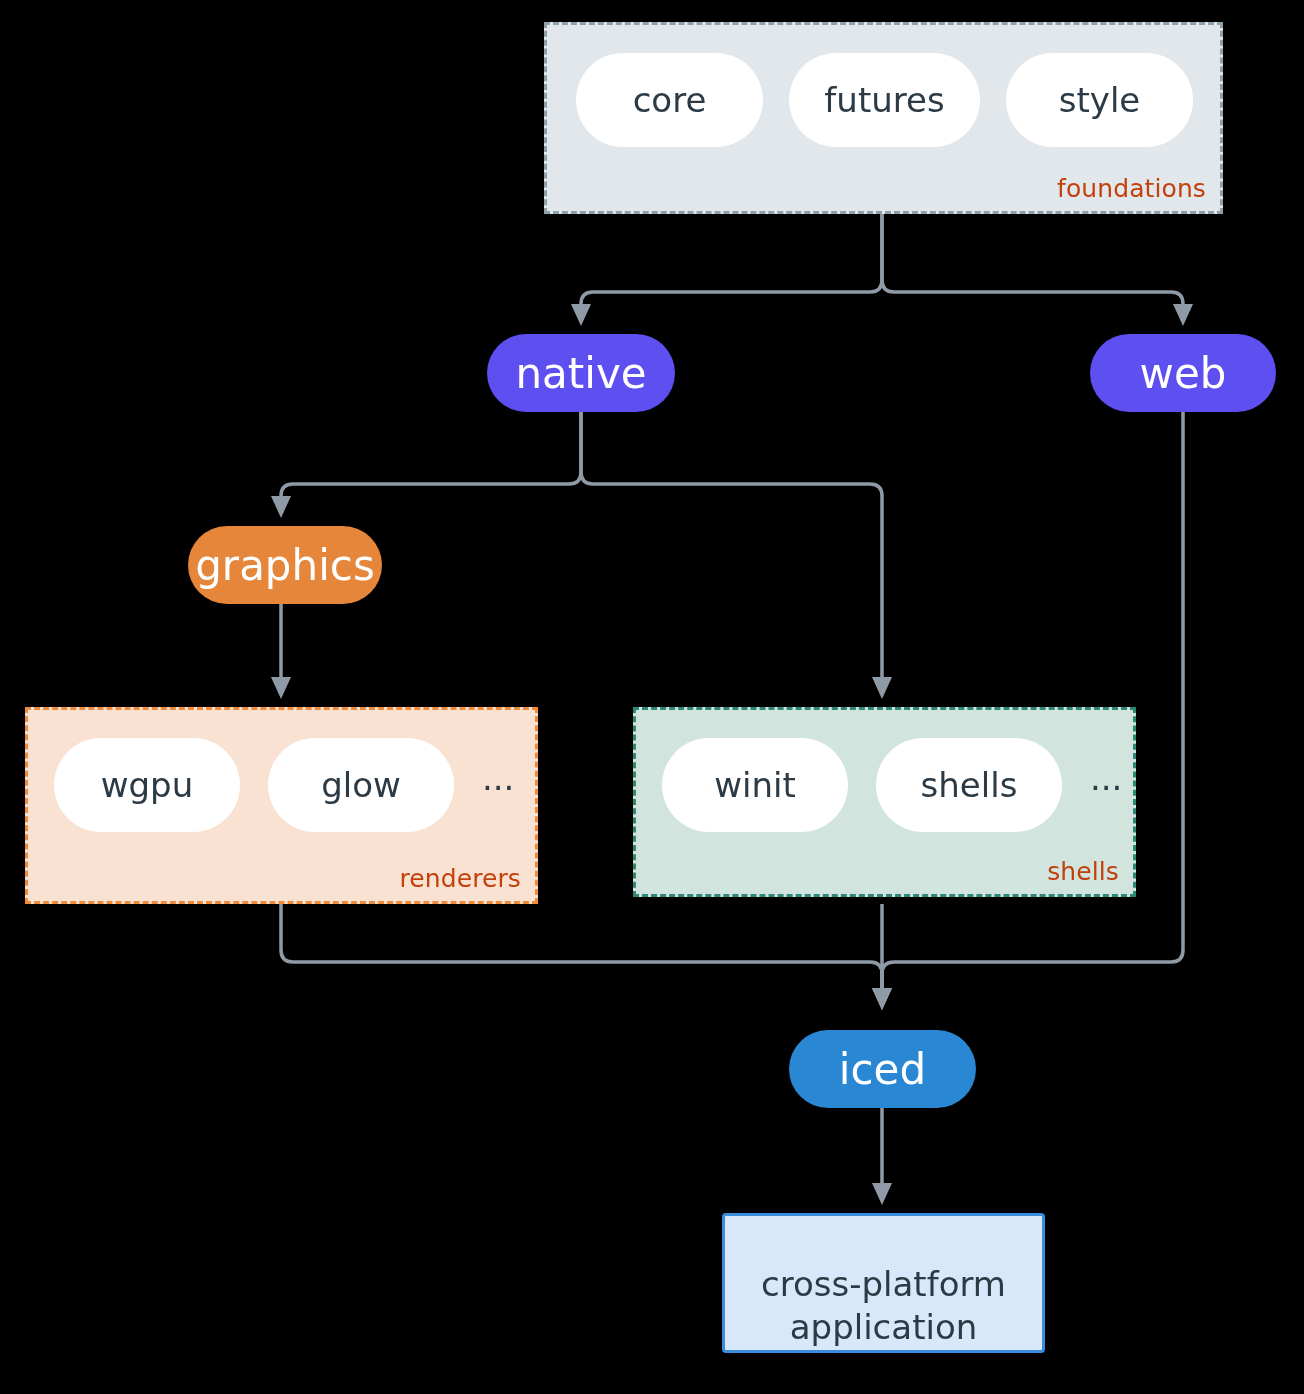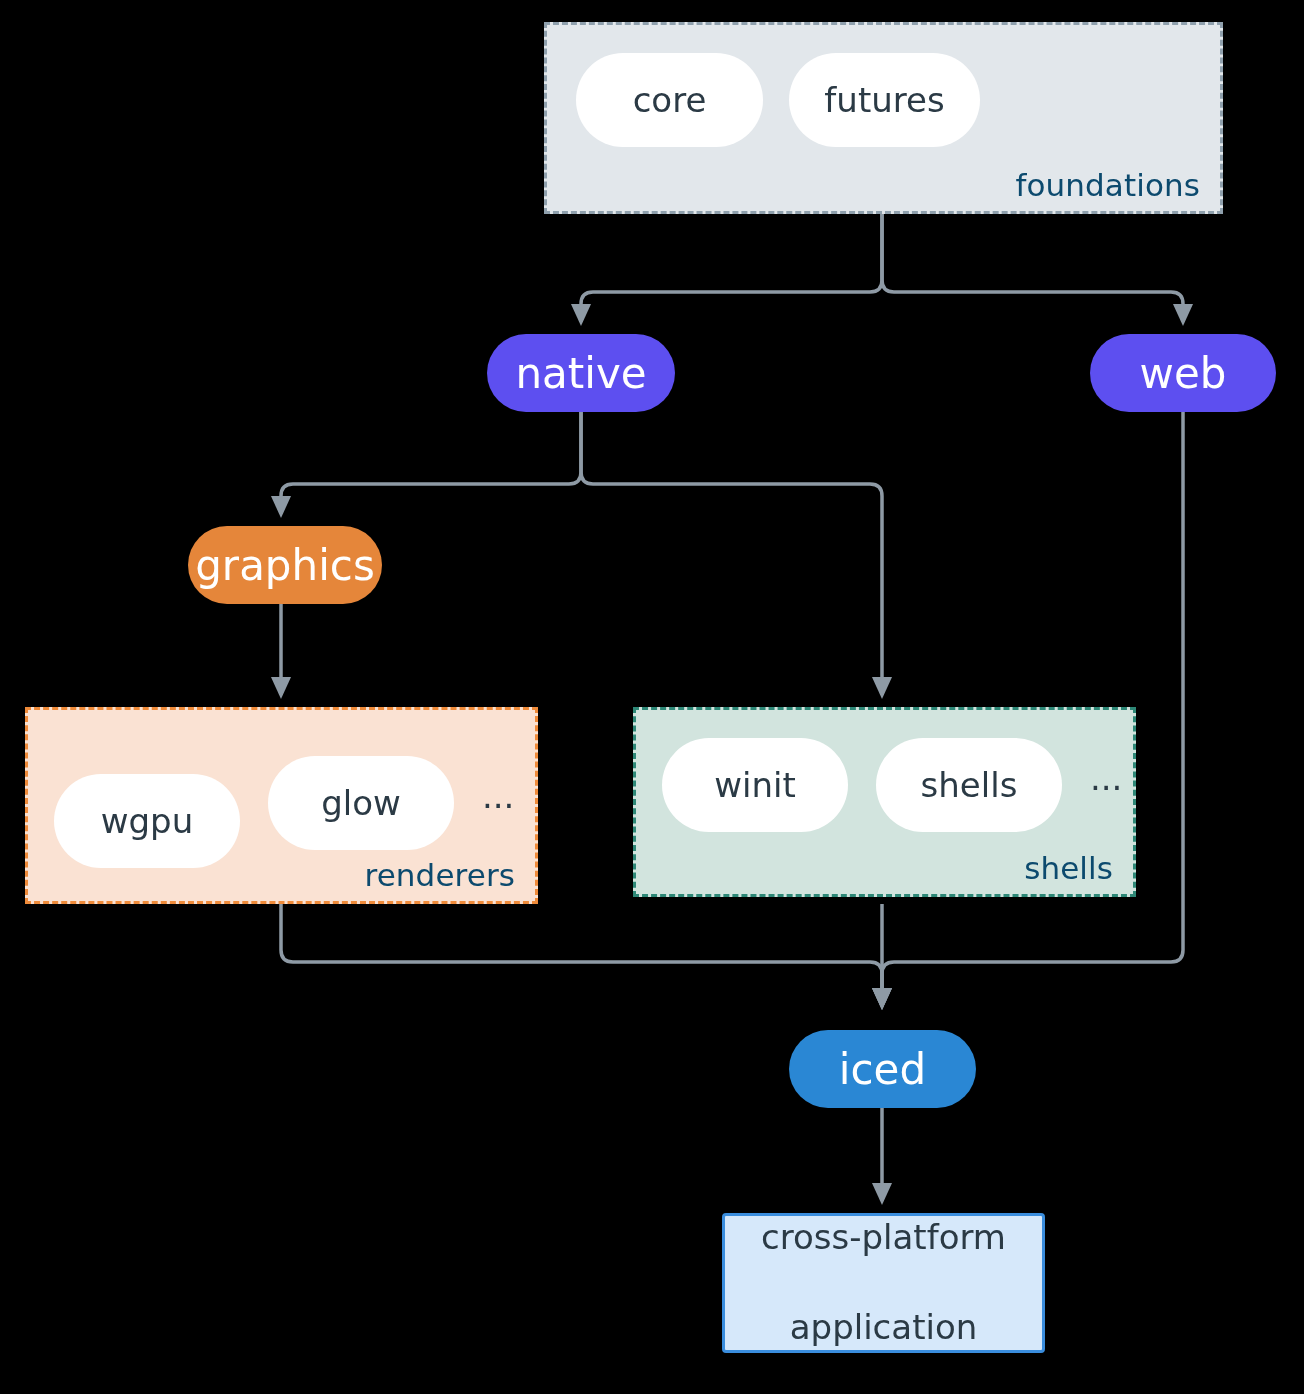--- a/index.html
+++ b/index.html
@@ -26,24 +26,24 @@
 
   
   .cluster {
     position: absolute;
     box-sizing: border-box;
     border-style: dashed;
     border-width: 3px;
   }
   .cluster-label {
     position: absolute;
-    right: 20px;
+    right: 14px;
     bottom: 8px;
-    font-size: 31px;
-    color: #0c4a6e;
+    font-size: 25px;
+    color: #c2410c;
     letter-spacing: 0.1px;
     white-space: nowrap;
   }
   .cluster-row {
     position: absolute;
     left: 0;
     top: 0;
     display: flex;
     align-items: center;
   }
@@ -142,21 +142,21 @@
     top: 1213px;
     width: 323px;
     height: 140px;
     box-sizing: border-box;
     background: #d6e8fa;
     border: 3px solid #3a8ddd;
     border-radius: 4px;
     display: flex;
     flex-direction: column;
     align-items: center;
-    justify-content: space-between;
+    justify-content: flex-end;
     color: #2b3a45;
     font-size: 34px;
     line-height: 1.28;
     text-align: center;
   }
 </style>
 </head>
 <body>
 
 <div id="stage">
@@ -186,27 +186,28 @@
       <path d="M 1183 412 L 1183 950 Q 1183 962 1171 962 L 894 962 Q 882 962 882 974 L 882 1006" marker-end="url(#arrow)"></path>
 
       <path d="M 882 1096 L 882 1201" marker-end="url(#arrow)"></path>
     </g>
   </svg>
 
   <div id="cluster-foundations" class="cluster">
     <div class="cluster-row" style="left:29px; top:28px; gap:26px;">
       <div class="pill" style="width:187px;">core</div>
       <div class="pill" style="width:191px;text-align:center;">futures</div>
+      <div class="pill" style="width:187px;">style</div>
     </div>
     <div class="cluster-label">foundations</div>
   </div>
 
   <div id="cluster-renderers" class="cluster">
     <div class="cluster-row" style="left:26px; top:28px; gap:28px;">
-      <div class="pill" style="width:186px;margin-top:36px;">wgpu</div>
+      <div class="pill" style="width:186px;">wgpu</div>
       <div class="pill" style="width:186px;">glow</div>
       <div class="ellipsis">...</div>
     </div>
     <div class="cluster-label">renderers</div>
   </div>
 
   <div id="cluster-shells" class="cluster">
     <div class="cluster-row" style="left:26px; top:28px; gap:28px;">
       <div class="pill" style="width:186px;">winit</div>
       <div class="pill" style="width:186px;">shells</div>

